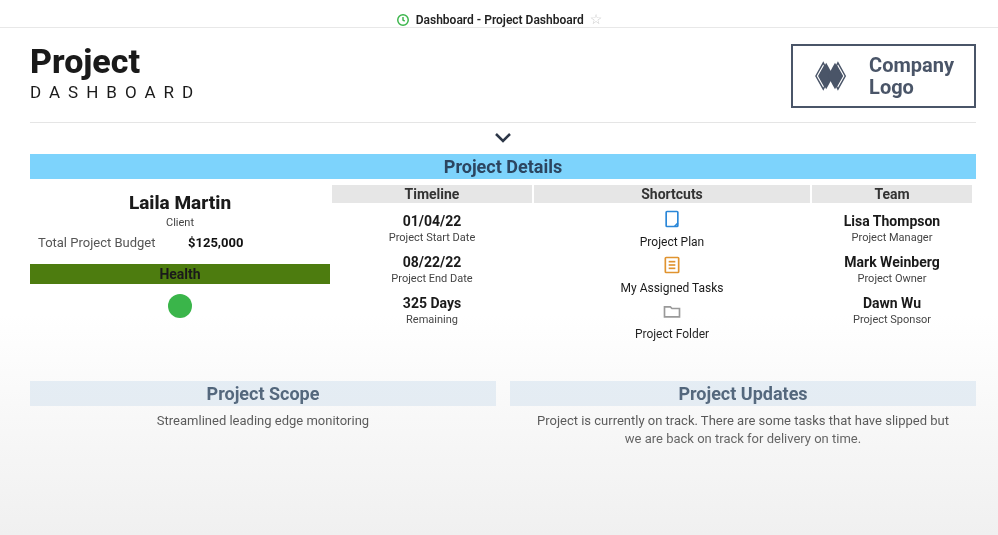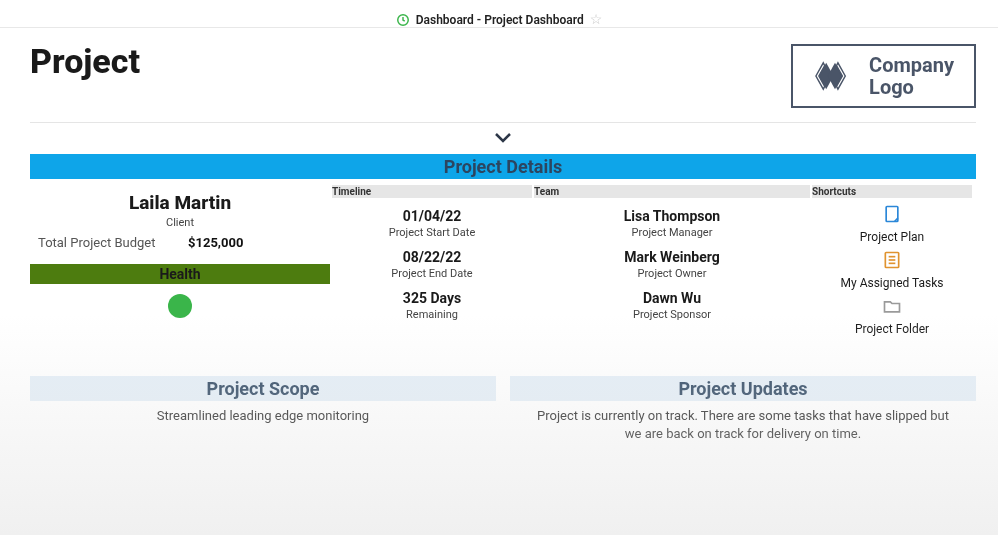--- a/index.html
+++ b/index.html
@@ -29,26 +29,26 @@
   .logo-box {
     border:2px solid #4a5568; padding:8px 20px; display:flex; align-items:center; gap:12px;
     color:#4a5568; font-weight:700; font-size:20px; line-height:1.1;
   }
   .logo-glyph svg { width:44px; height:36px; display:block; }
   .divider-row {
     margin-top:14px; border-top:1px solid #e5e5e5; display:flex; justify-content:center; padding-top:4px;
   }
   .chev { color:#2d3748; font-size:18px; font-weight:700; cursor:pointer; }
   .band {
-    background:#0ea5e9; text-align:center; font-weight:700; color:#2c4560;
+    background:#7dd3fc; text-align:center; font-weight:700; color:#2c4560;
     font-size:18px; padding:2px 0; margin-top:6px;
   }
   .sub-band {
-    background:#e6e6e6; font-weight:700; color:#333;
-    font-size:10px; padding:1px 0;
+    background:#e6e6e6; text-align:center; font-weight:700; color:#333;
+    font-size:14px; padding:1px 0;
   }
   .details-grid {
     display:grid; grid-template-columns: 300px 200px 276px 160px;
     gap: 16px 2px; margin-top:6px;
   }
   .col { display:flex; flex-direction:column; }
   .client-name { text-align:center; font-weight:800; font-size:19px; margin-top:6px; }
   .client-role { text-align:center; font-size:11px; color:#444; margin-top:2px; }
   .kv { display:flex; font-size:13px; margin-top:12px; padding: 0 8px;}
   .kv .k { width:150px; color:#555; }
@@ -74,20 +74,21 @@
       </svg>
   </span>
   <span class="title">Dashboard - Project Dashboard</span>
   <span class="star-icon">☆</span>
 </div>
 
 <div class="content">
   <div class="header-row">
     <div>
       <div class="proj-title">Project</div>
+      <div class="proj-sub">DASHBOARD</div>
     </div>
     <div class="logo-box">
       <span class="logo-glyph">
         <svg viewBox="0 0 60 44">
             <path d="M8 22 L18 4 L28 22 L18 40 Z" fill="#4a5568"></path>
             <path d="M20 22 L30 4 L40 22 L30 40 Z" fill="#4a5568"></path>
             <path d="M4 22 L14 4 L16 8 L8 22 L16 36 L14 40 Z" fill="none" stroke="#4a5568" stroke-width="2"></path>
             <path d="M44 22 L34 4 L32 8 L40 22 L32 36 L34 40 Z" fill="none" stroke="#4a5568" stroke-width="2"></path>
           </svg>
       </span>
@@ -125,30 +126,20 @@
       <div class="sub-band">Timeline</div>
       <div class="str">01/04/22</div>
       <div class="cap">Project Start Date</div>
       <div class="str">08/22/22</div>
       <div class="cap">Project End Date</div>
       <div class="str">325 Days</div>
       <div class="cap">Remaining</div>
     </div>
 
     <div class="col">
-      <div class="sub-band">Team</div>
-      <div class="str">Lisa Thompson</div>
-      <div class="cap">Project Manager</div>
-      <div class="str">Mark Weinberg</div>
-      <div class="cap">Project Owner</div>
-      <div class="str">Dawn Wu</div>
-      <div class="cap">Project Sponsor</div>
-    </div>
-
-    <div class="col">
       <div class="sub-band">Shortcuts</div>
       <div class="shortcut">
         <span><svg viewBox="0 0 24 24">
               <rect x="5" y="3" width="14" height="18" rx="1" fill="none" stroke="#2b87d8" stroke-width="2"></rect>
               <path d="M15 21 L19 17" stroke="#2b87d8" stroke-width="2"></path>
             </svg></span>
         <span>Project Plan</span>
       </div>
       <div class="shortcut">
         <span><svg viewBox="0 0 24 24">
@@ -159,20 +150,30 @@
             </svg></span>
         <span>My Assigned Tasks</span>
       </div>
       <div class="shortcut">
         <span><svg viewBox="0 0 24 24">
               <path d="M3 7 L3 19 L21 19 L21 9 L12 9 L10 7 Z" fill="none" stroke="#9a9a9a" stroke-width="2"></path>
             </svg></span>
         <span>Project Folder</span>
       </div>
     </div>
+
+    <div class="col">
+      <div class="sub-band">Team</div>
+      <div class="str">Lisa Thompson</div>
+      <div class="cap">Project Manager</div>
+      <div class="str">Mark Weinberg</div>
+      <div class="cap">Project Owner</div>
+      <div class="str">Dawn Wu</div>
+      <div class="cap">Project Sponsor</div>
+    </div>
   </div>
 
   <div class="bottom-row">
     <div>
       <div class="bot-band">Project Scope</div>
       <div class="bot-text">Streamlined leading edge monitoring</div>
     </div>
     <div>
       <div class="bot-band">Project Updates</div>
       <div class="bot-text">Project is currently on track. There are some tasks that have slipped but we are back on track for delivery on time.</div>

